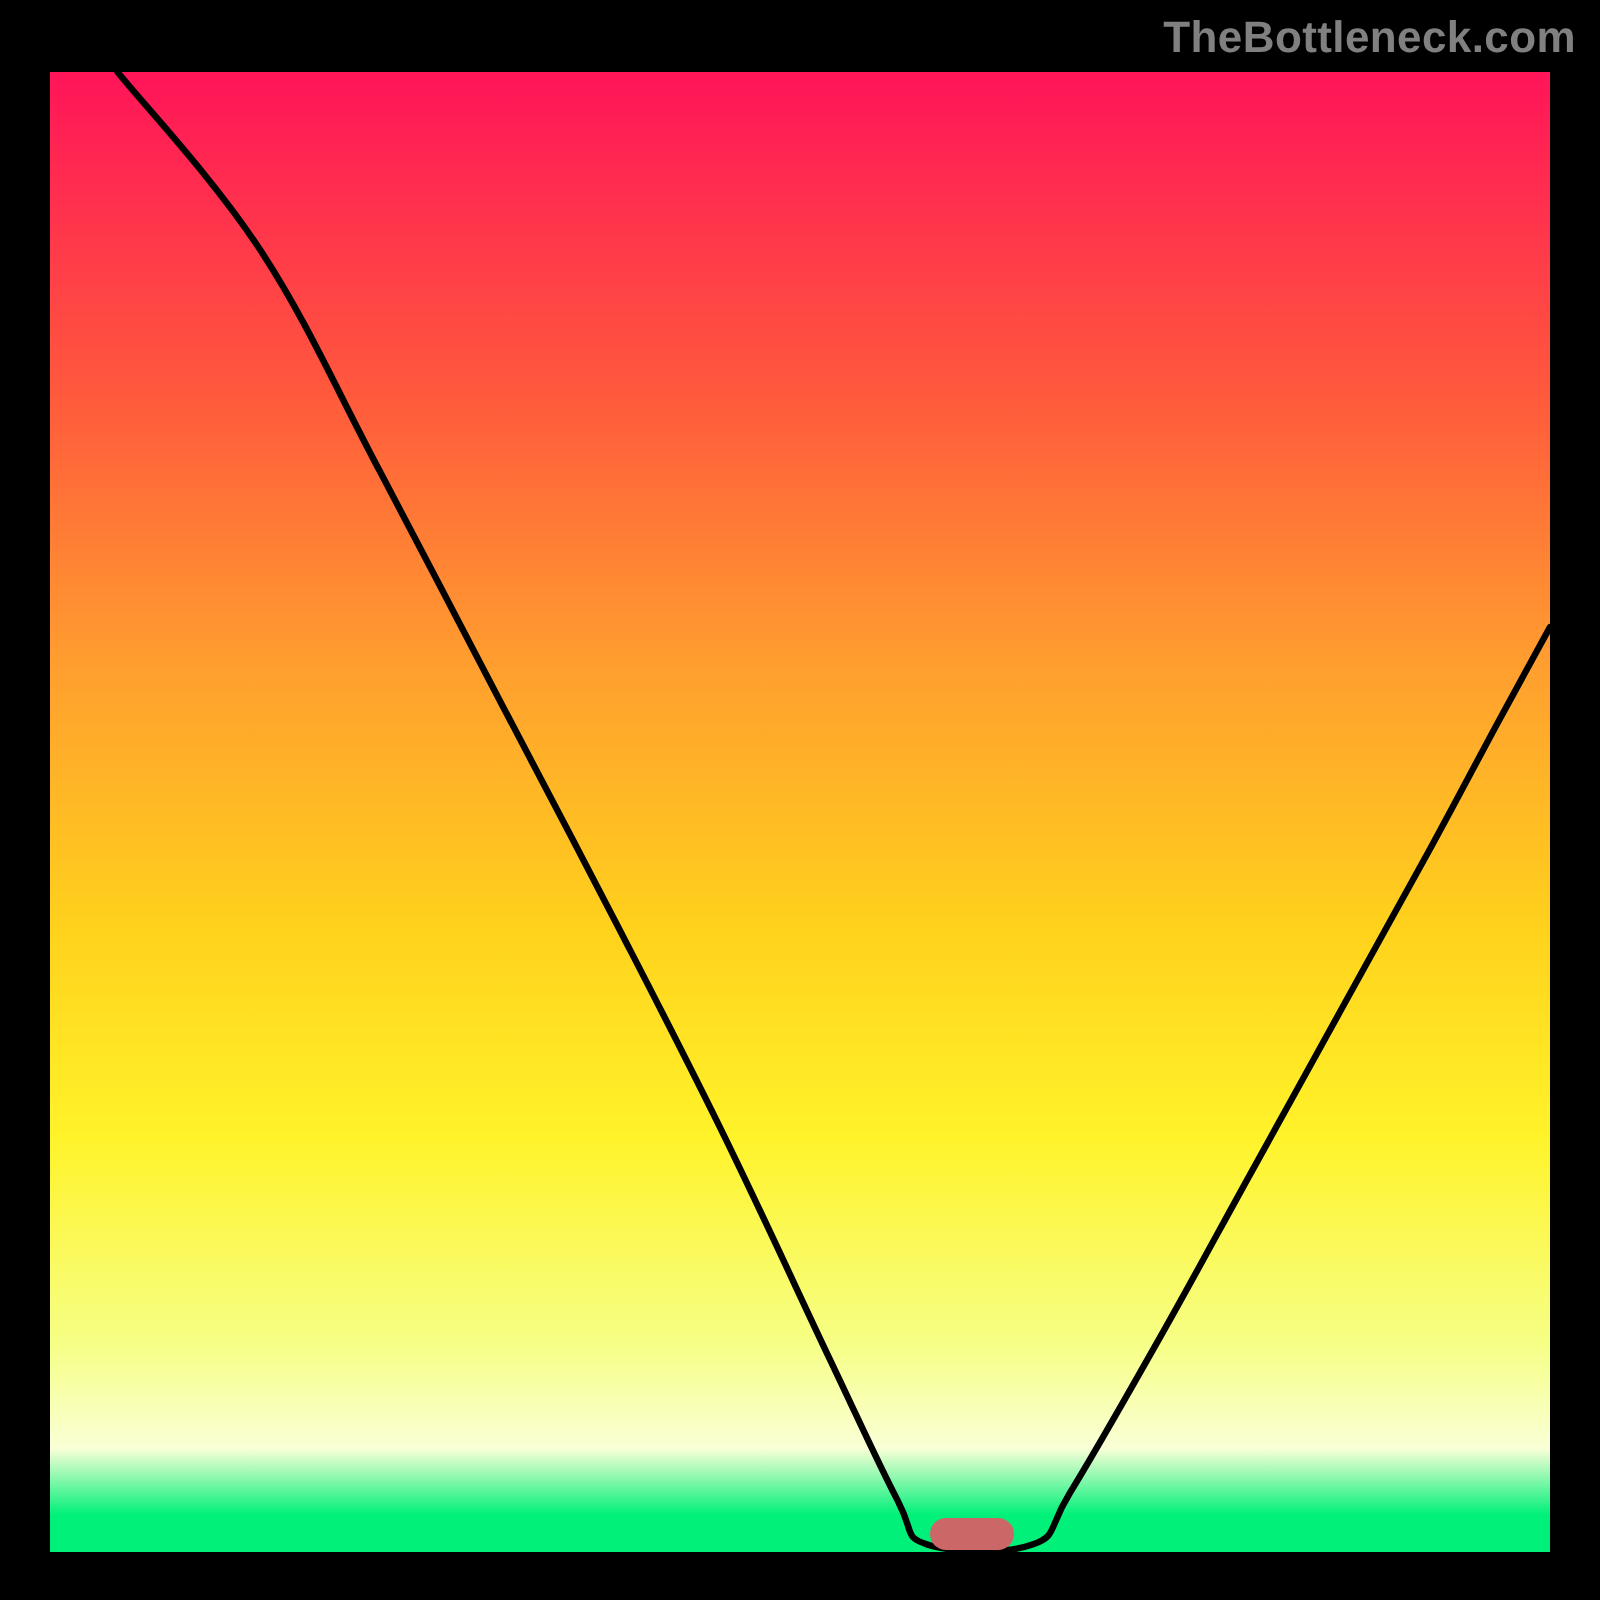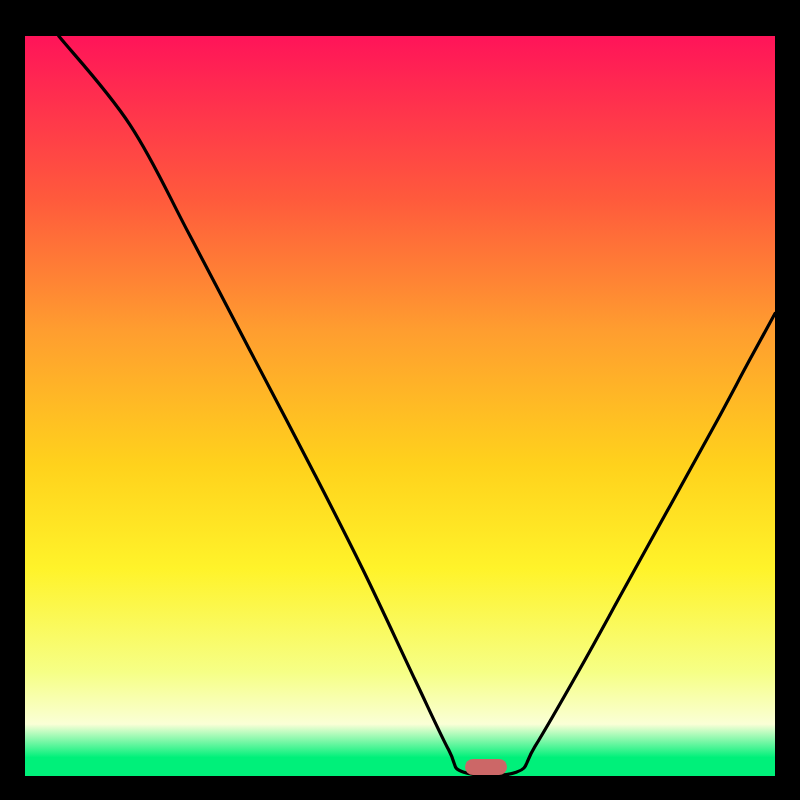--- a/index.html
+++ b/index.html
@@ -48,20 +48,21 @@
     height: 16px;
     border-radius: 8px;
     z-index: 4;
   }
 </style>
 </head>
 <body>
 
 <div class="stage">
 
+  <div class="watermark">TheBottleneck.com</div>
 
   <div class="plot-frame">
 
     <svg class="svg-canvas" viewBox="0 0 750 740" preserveAspectRatio="none">
       <defs>
         <linearGradient id="bgGrad" x1="0" y1="0" x2="0" y2="1">
         <stop offset="0.00%" stop-color="#ff1459"></stop>
             <stop offset="22.00%" stop-color="#ff5a3c"></stop>
             <stop offset="40.00%" stop-color="#ff9e2f"></stop>
             <stop offset="58.00%" stop-color="#ffd21c"></stop>

